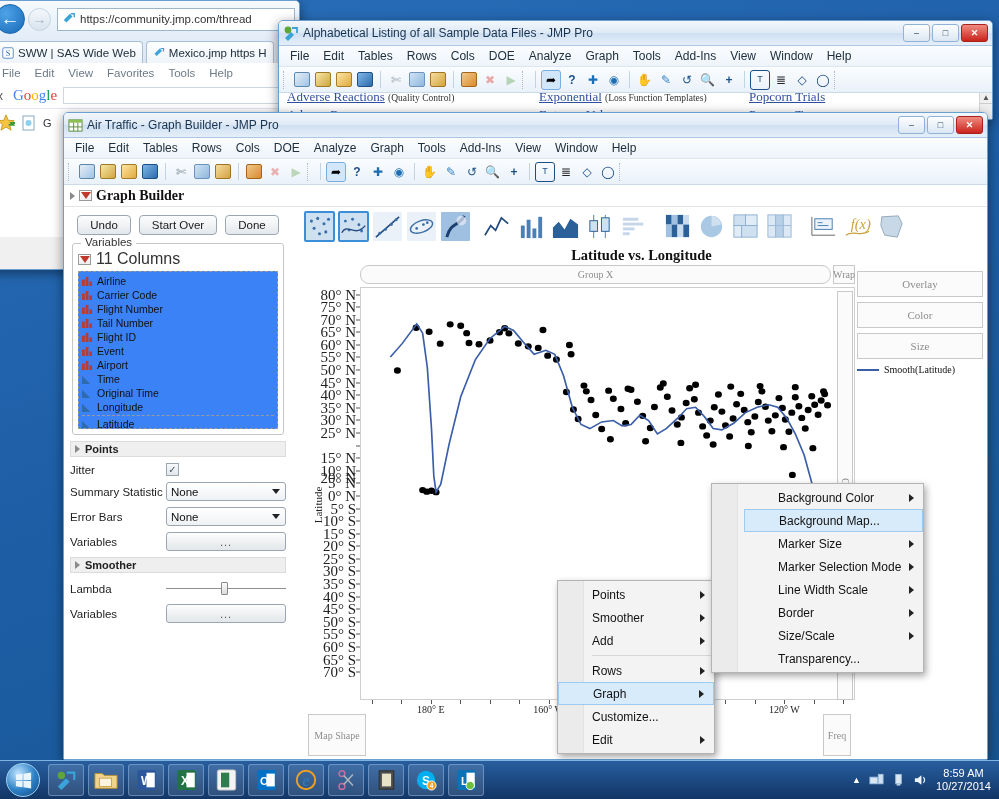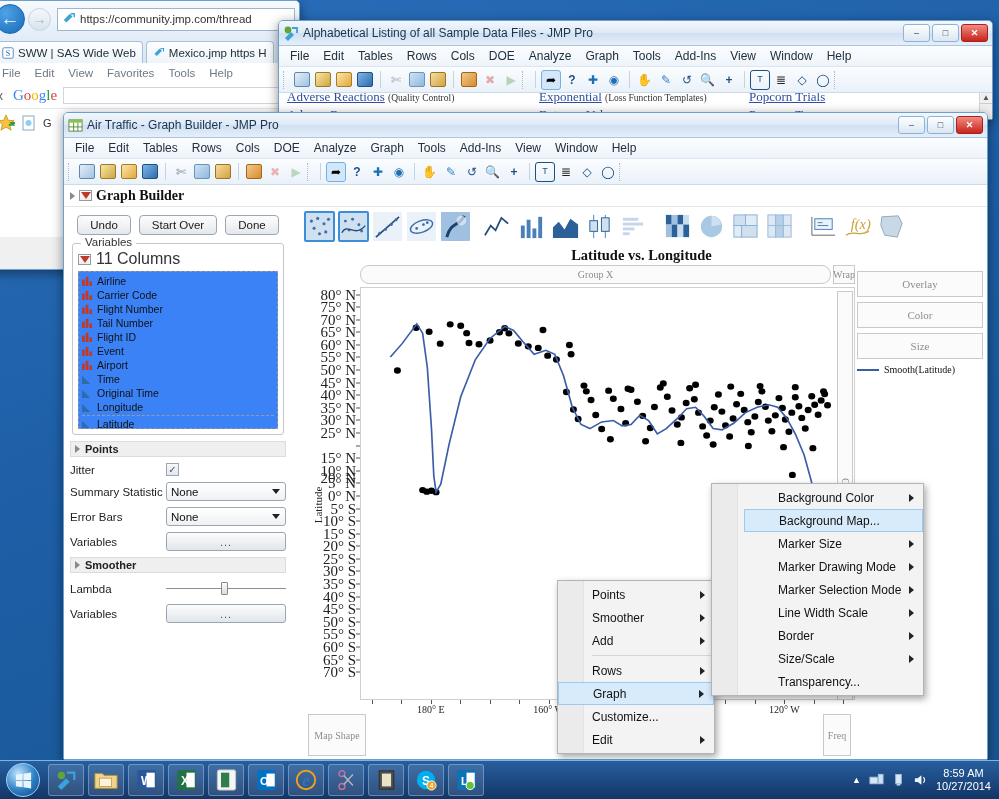--- a/index.html
+++ b/index.html
@@ -1033,24 +1033,20 @@
       <span class="sub"></span>
     </div>
     <div class="mi hl">
       <span>Background Map...</span>
     </div>
     <div class="mi">
       <span>Marker Size</span>
       <span class="sub"></span>
     </div>
     <div class="mi">
-      <span>Marker Drawing Mode</span>
-      <span class="sub"></span>
-    </div>
-    <div class="mi">
       <span>Marker Selection Mode</span>
       <span class="sub"></span>
     </div>
     <div class="mi">
       <span>Line Width Scale</span>
       <span class="sub"></span>
     </div>
     <div class="mi">
       <span>Border</span>
       <span class="sub"></span>

